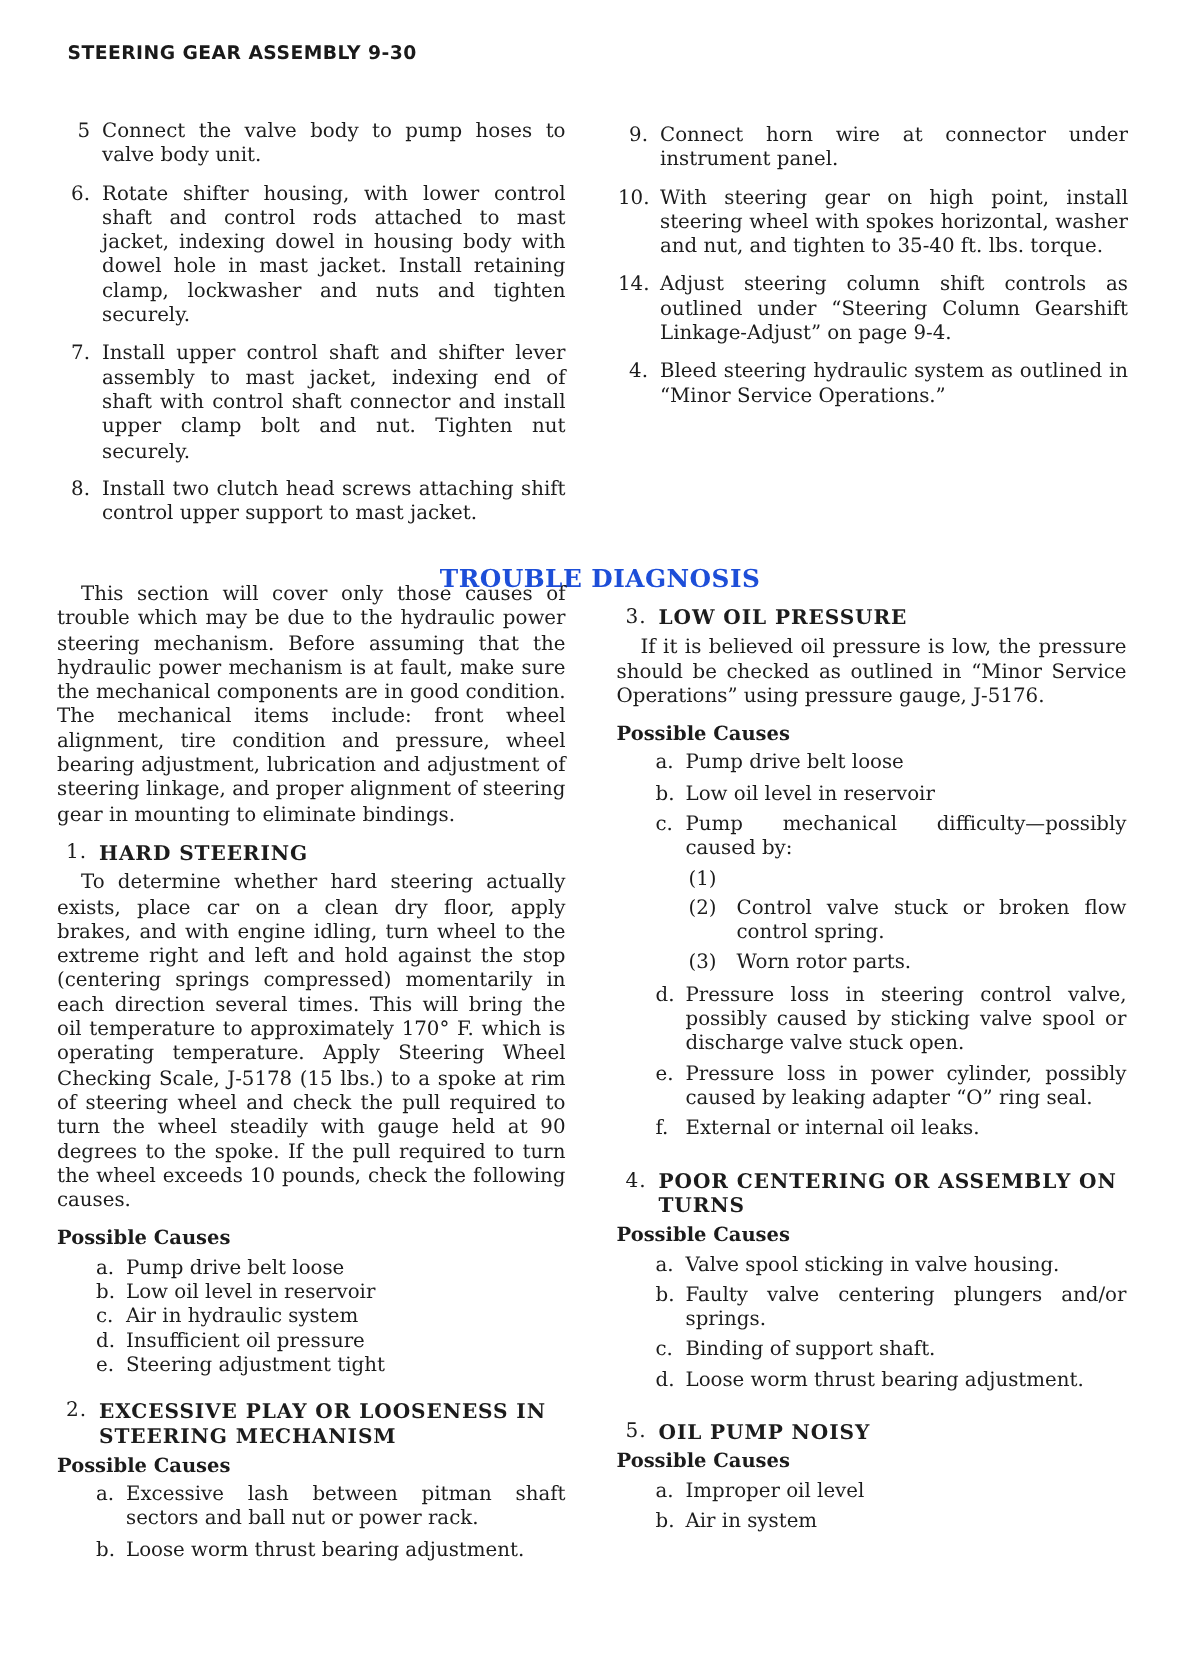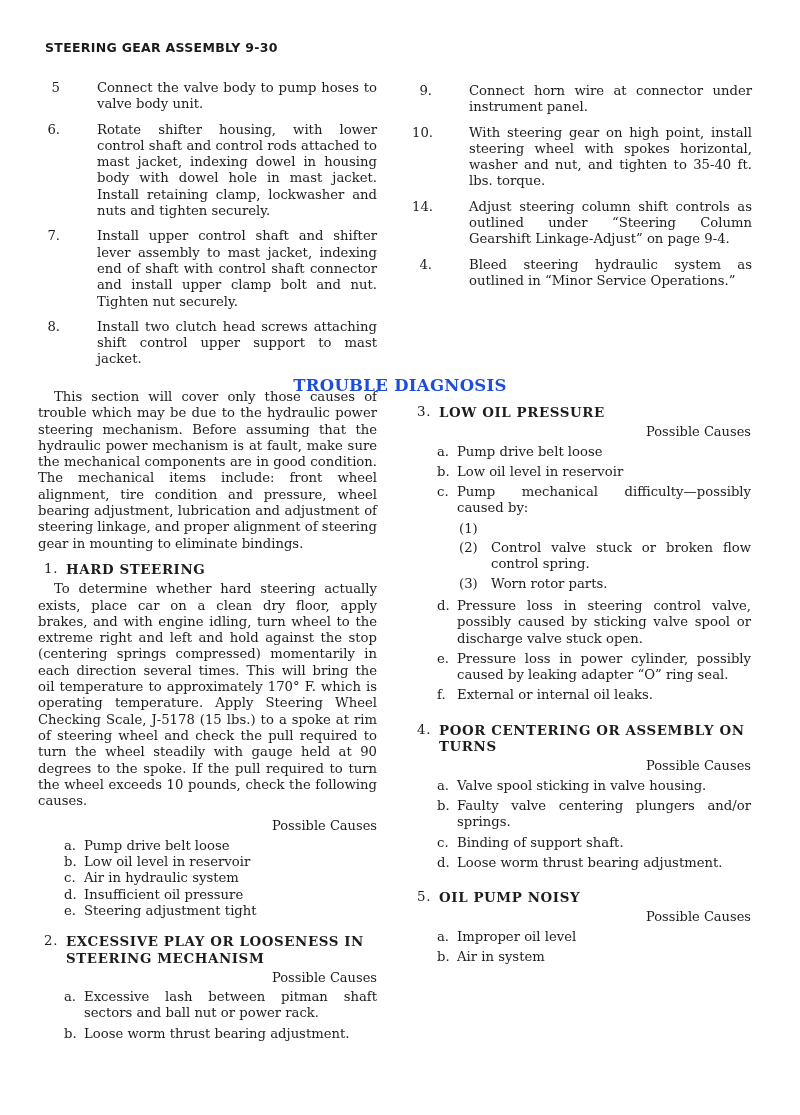--- a/index.html
+++ b/index.html
@@ -1,33 +1,33 @@
 <!DOCTYPE html>
 <html><head>
 <meta charset="utf-8">
 <style>
   html, body { margin: 0; padding: 0; background: #ffffff; }
   body { width: 800px; height: 1115px; position: relative; overflow: hidden;
          font-family: "DejaVu Serif", "Liberation Serif", serif; color: #1c1c1c; }
-  .page-header { position: absolute; left: 45px; top: 40px; font-family: "DejaVu Sans", "Liberation Sans", sans-serif;
+  .page-header { position: absolute; left: 45px; top: 27px; font-family: "DejaVu Sans", "Liberation Sans", sans-serif;
                  font-weight: bold; font-size: 12.5px; letter-spacing: 0.3px; color: #1a1a1a; }
   .col { position: absolute; font-size: 13.2px; line-height: 16.3px; }
   .col-left-top { left: 40px; top: 80px; width: 337px; }
   .col-right-top { left: 412px; top: 83px; width: 340px; }
   .step { display: flex; margin-bottom: 9px; }
   .step .num { width: 28px; flex: none; text-align: right; padding-right: 8px; box-sizing: border-box; }
-  .step .txt { flex: 1; text-align: justify; margin-left: 29px; }
+  .step .txt { flex: 1; text-align: justify; }
   .section-title { position: absolute; left: 0; width: 800px; top: 376px; text-align: center;
                    font-weight: bold; font-size: 16.5px; letter-spacing: 0.3px; color: #1d4ed8; }
   .col-left-bot { left: 38px; top: 389px; width: 339px; }
   .col-right-bot { left: 411px; top: 404px; width: 340px; }
   p.para { margin: 0 0 9px 0; text-indent: 16px; text-align: justify; }
   .sub-heading { display: flex; font-weight: bold; font-size: 13.4px; letter-spacing: 0.6px; margin: 6px 0 4px 0; }
   .sub-heading .num { width: 28px; flex: none; text-align: right; padding-right: 8px; box-sizing: border-box; font-weight: normal; }
-  .causes-label { font-weight: normal; font-size: 13px; margin: 4px 0 3px 0; text-align: right; }
+  .causes-label { font-weight: bold; font-size: 13px; margin: 4px 0 3px 0; }
   .cause { display: flex; margin-left: 26px; margin-bottom: 0; }
   .cause .lbl { width: 20px; flex: none; }
   .cause .txt { flex: 1; text-align: justify; }
   .cause.spaced { margin-bottom: 4px; }
   .subcause { display: flex; margin-left: 48px; margin-bottom: 3px; }
   .subcause .lbl { width: 32px; flex: none; }
   .subcause .txt { flex: 1; text-align: justify; }
   .gap { height: 8px; }
 </style>
 </head>
@@ -119,20 +119,21 @@
       <span class="lbl">b.</span>
       <span class="txt">Loose worm thrust bearing adjustment.</span>
     </div>
 </div>
 
 <div class="col col-right-bot">
   <div class="sub-heading" style="margin-top:0">
     <span class="num">3.</span>
     <span>LOW OIL PRESSURE</span>
   </div>
+  <p class="para">If it is believed oil pressure is low, the pressure should be checked as outlined in “Minor Service Operations” using pressure gauge, J-5176.</p>
   <div class="causes-label">Possible Causes</div>
   <div class="cause spaced">
       <span class="lbl">a.</span>
       <span class="txt">Pump drive belt loose</span>
     </div>
   <div class="cause spaced">
       <span class="lbl">b.</span>
       <span class="txt">Low oil level in reservoir</span>
     </div>
   <div class="cause spaced">

